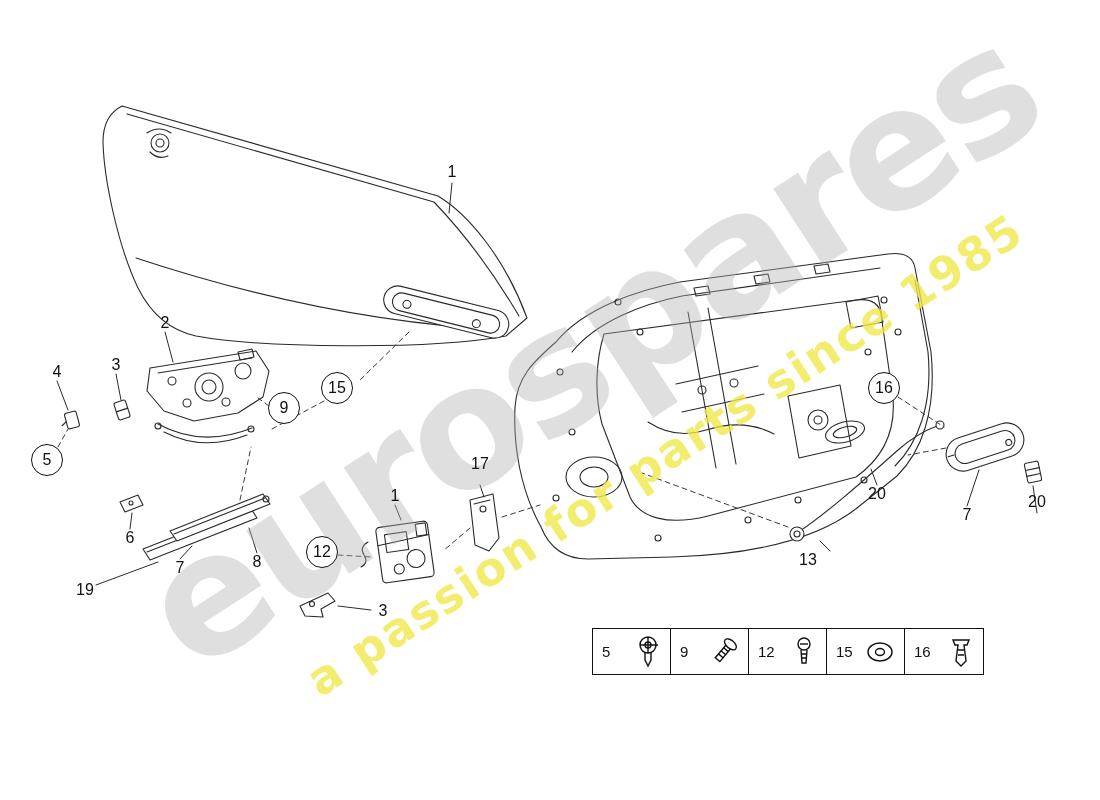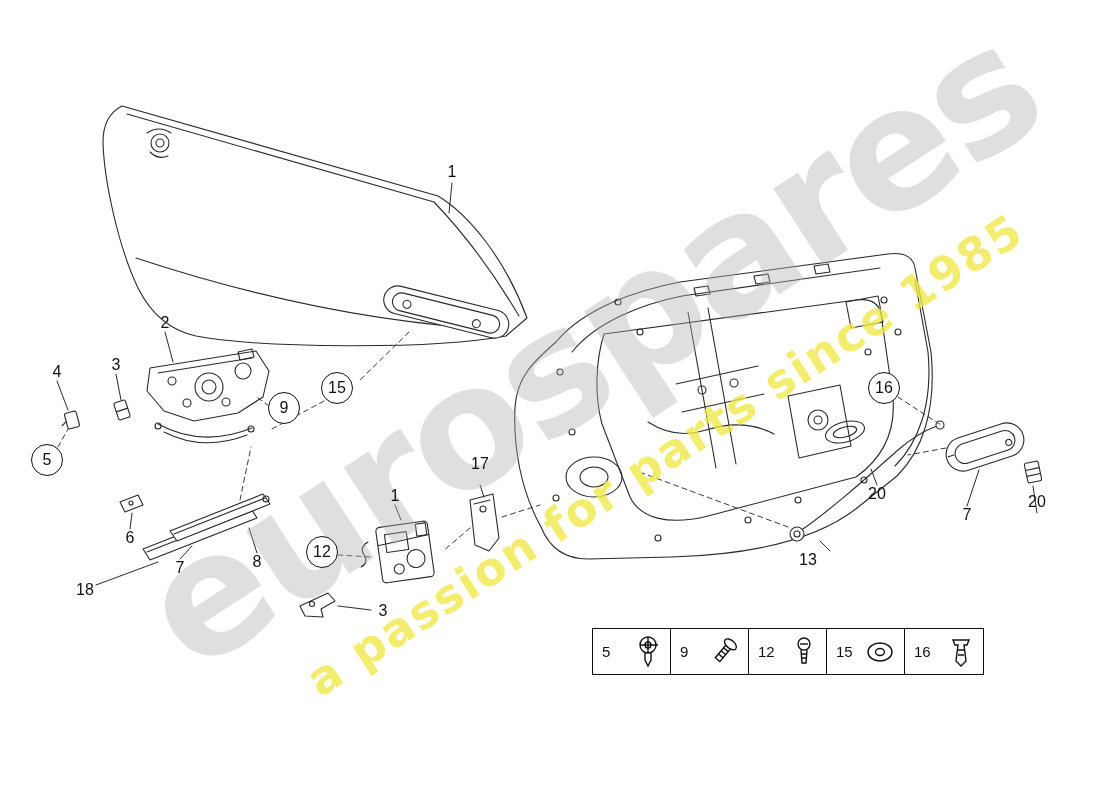--- a/index.html
+++ b/index.html
@@ -234,21 +234,21 @@
   <div class="callout circled" style="left:284px;top:408px">9</div>
   <div class="callout" style="left:383px;top:611px">3</div>
   <div class="callout" style="left:395px;top:496px">1</div>
   <div class="callout circled" style="left:322px;top:552px">12</div>
   <div class="callout" style="left:808px;top:560px">13</div>
   <div class="callout" style="left:967px;top:515px">7</div>
   <div class="callout circled" style="left:337px;top:388px">15</div>
   <div class="callout circled" style="left:884px;top:388px">16</div>
   <div class="callout" style="left:480px;top:464px">17</div>
   <div class="callout" style="left:877px;top:494px">20</div>
-  <div class="callout" style="left:85px;top:590px">18</div>
+  <div class="callout" style="left:85px;top:590px">19</div>
   <div class="callout" style="left:1037px;top:502px">20</div>
 
   <div class="legend">
     <div class="legend-cell">
       <span class="legend-num">5</span>
       <span class="legend-icon">
         <svg width="26" height="32" viewBox="0 0 26 32" fill="none" stroke="#111" stroke-width="1.4">
           <circle cx="13" cy="9" r="8"></circle>
             <circle cx="13" cy="9" r="3"></circle>
           <path d="M5,9 H23 M13,1 V17"></path>

